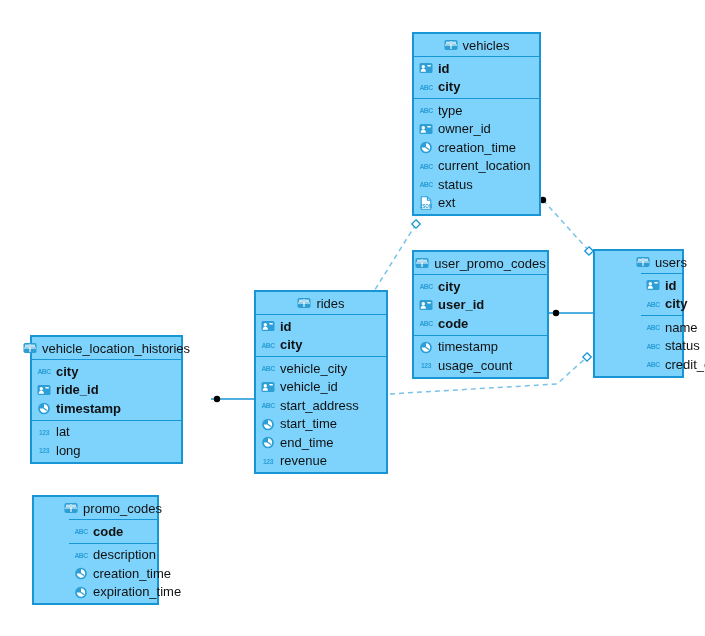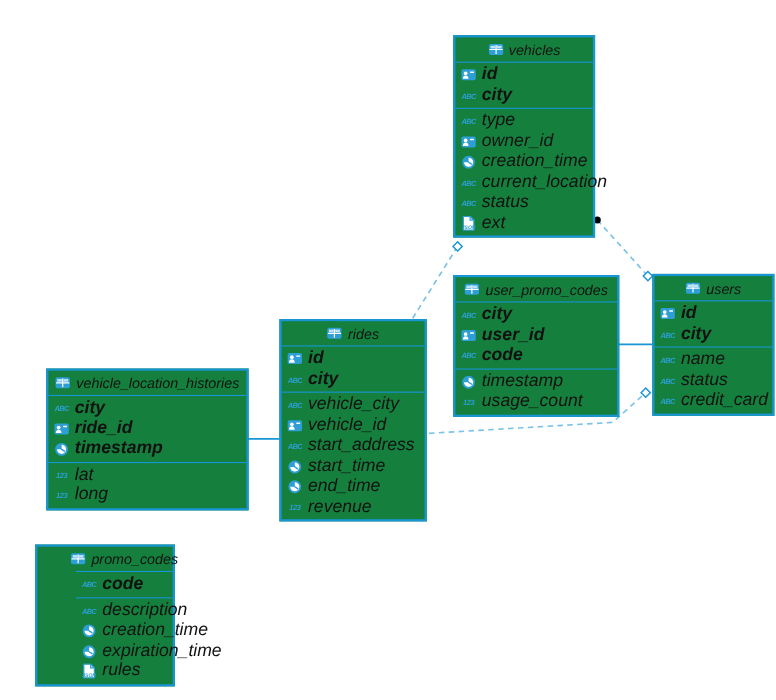--- a/index.html
+++ b/index.html
@@ -9,33 +9,33 @@
     --text:#111111;
   }
   html,body{margin:0;padding:0;}
   body{
     width:705px;height:636px;background:#ffffff;position:relative;overflow:hidden;
     font-family:"Liberation Sans",sans-serif;color:var(--text);
   }
   .canvas{position:absolute;inset:0;}
   .rel-layer{position:absolute;left:0;top:0;z-index:1;}
   .tbl{
-    position:absolute;background:#15803d;border:2px solid var(--accent);
-    box-sizing:border-box;z-index:2;font-style:italic;
+    position:absolute;background:#7dd3fc;border:2px solid var(--accent);
+    box-sizing:border-box;z-index:2;
   }
   .thead{
     height:22px;display:flex;align-items:center;justify-content:center;gap:5px;
     border-bottom:1px solid var(--accent);font-size:13px;
   }
   .sec{padding:2px 0;}
   .sec.pk{border-bottom:1px solid var(--accent);}
   .sec.pk .row{font-weight:700;}
   .row{
     height:18.5px;display:flex;align-items:center;gap:5px;padding:0 5px;
-    font-size:16px;white-space:nowrap;
+    font-size:13px;white-space:nowrap;
   }
   .fi{width:14px;height:14px;flex:0 0 14px;}
   .rel-solid{stroke:var(--accent);stroke-width:1.5;fill:none;}
   .rel-dashed{stroke:var(--dash);stroke-width:1.5;fill:none;stroke-dasharray:5 4;}
   .dot{fill:#000;}
   .diamond{fill:#fff;stroke:var(--accent);stroke-width:1.3;}
   svg text{font-family:"Liberation Sans",sans-serif;}
 </style>
 </head>
 <body>
@@ -157,21 +157,21 @@
       </div>
       <div class="row">
         <svg class="fi">
             <use href="#sym-json"></use>
           </svg>
         <span>ext</span>
       </div>
     </div>
   </div>
 
-  <div class="tbl" style="left:412px;top:250px;width:151px;text-align:right;">
+  <div class="tbl" style="left:412px;top:250px;width:137px;text-align:right;">
     <div class="thead">
       <svg class="fi">
           <use href="#sym-table"></use>
         </svg>
       <span>user_promo_codes</span>
     </div>
     <div class="sec pk">
       <div class="row">
         <svg class="fi">
             <use href="#sym-abc"></use>
@@ -200,21 +200,21 @@
       </div>
       <div class="row">
         <svg class="fi">
             <use href="#sym-num"></use>
           </svg>
         <span>usage_count</span>
       </div>
     </div>
   </div>
 
-  <div class="tbl" style="left:593px;top:249px;width:111px;">
+  <div class="tbl" style="left:593px;top:249px;width:91px;padding-left:46px;">
     <div class="thead">
       <svg class="fi">
           <use href="#sym-table"></use>
         </svg>
       <span>users</span>
     </div>
     <div class="sec pk">
       <div class="row">
         <svg class="fi">
             <use href="#sym-uuid"></use>
@@ -304,21 +304,21 @@
       </div>
       <div class="row">
         <svg class="fi">
             <use href="#sym-num"></use>
           </svg>
         <span>revenue</span>
       </div>
     </div>
   </div>
 
-  <div class="tbl" style="left:30px;top:335px;width:184px;margin-left:12px;">
+  <div class="tbl" style="left:30px;top:335px;width:153px;">
     <div class="thead">
       <svg class="fi">
           <use href="#sym-table"></use>
         </svg>
       <span>vehicle_location_histories</span>
     </div>
     <div class="sec pk">
       <div class="row">
         <svg class="fi">
             <use href="#sym-abc"></use>
@@ -381,22 +381,16 @@
             <use href="#sym-clock"></use>
           </svg>
         <span>creation_time</span>
       </div>
       <div class="row">
         <svg class="fi">
             <use href="#sym-clock"></use>
           </svg>
         <span>expiration_time</span>
       </div>
-      <div class="row">
-        <svg class="fi">
-            <use href="#sym-json"></use>
-          </svg>
-        <span>rules</span>
-      </div>
     </div>
   </div>
 
 </div>
 
 </body></html>

